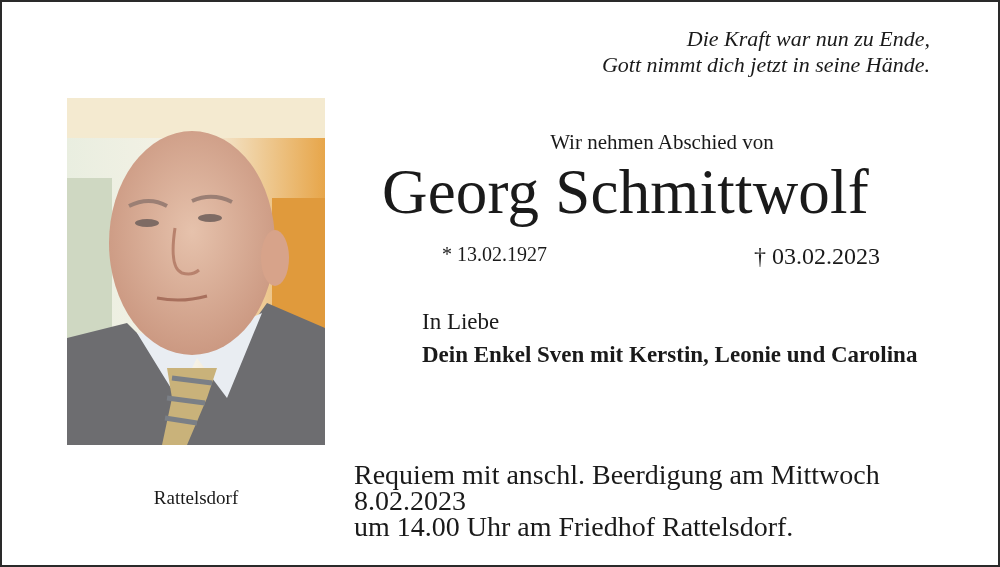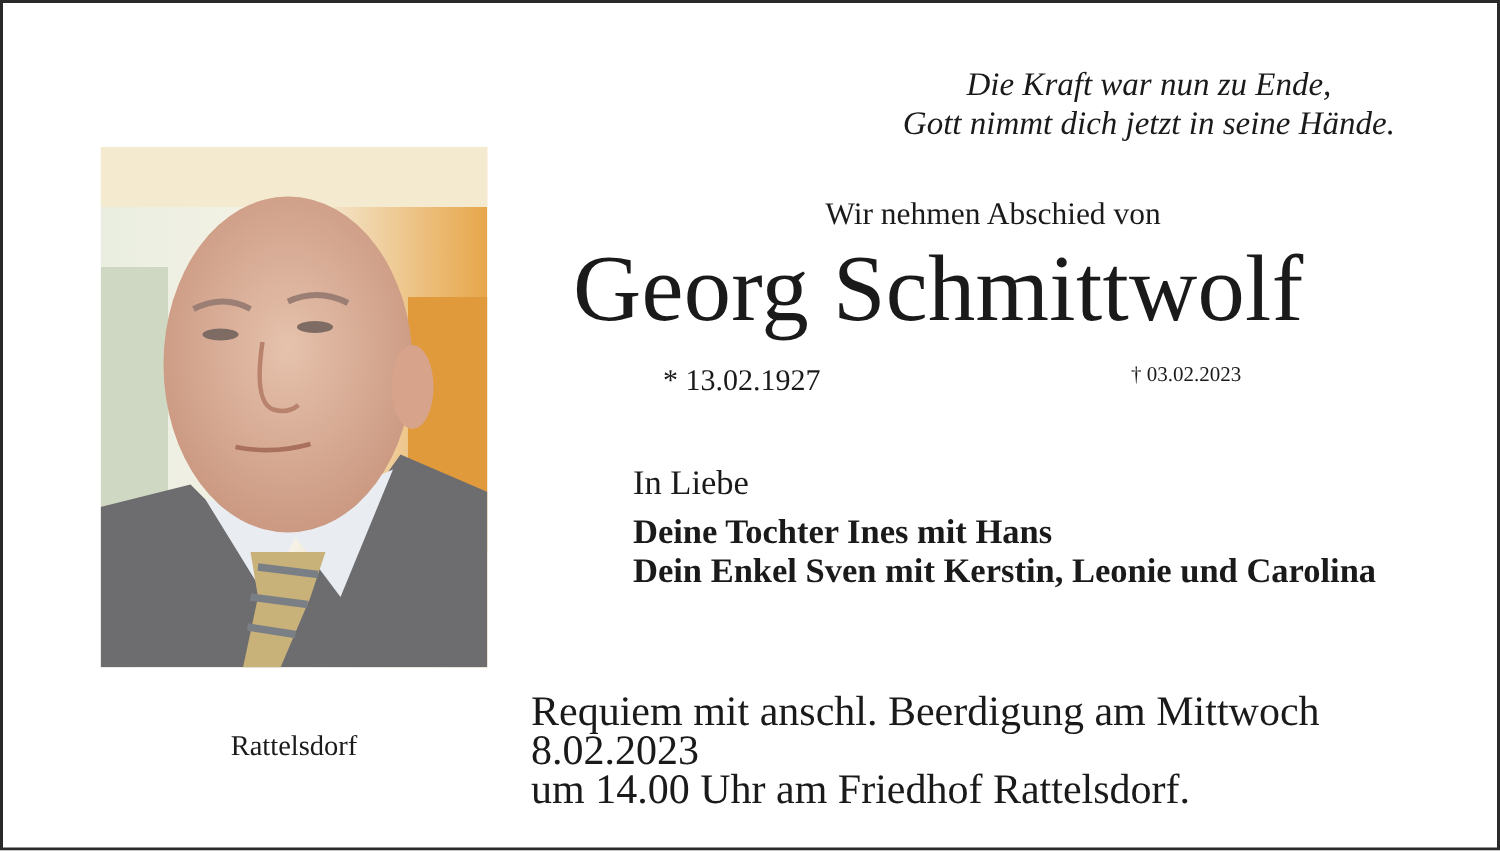--- a/index.html
+++ b/index.html
@@ -7,22 +7,22 @@
   .card {
     position: relative;
     width: 1000px; height: 567px;
     box-sizing: border-box;
     border: 2px solid #2a2a2a;
     background: #ffffff;
     font-family: "Liberation Serif", "DejaVu Serif", serif;
     color: #1a1a1a;
   }
   .motto {
-    position: absolute; right: 68px; top: 41px;
-    text-align: center; font-style: italic;
+    position: absolute; right: 68px; top: 24px;
+    text-align: right; font-style: italic;
     font-size: 22px; line-height: 26px;
   }
   .photo {
     position: absolute; left: 65px; top: 96px;
     width: 258px; height: 347px; overflow: hidden;
   }
   .photo svg { display: block; }
   .place {
     position: absolute; left: 65px; width: 258px; top: 460px;
     text-align: center; font-size: 19px; margin-top: 25px;
@@ -30,21 +30,21 @@
   .intro {
     position: absolute; left: 380px; width: 560px; top: 128px;
     text-align: center; font-size: 21px;
   }
   .name {
     position: absolute; left: 380px; width: 560px; top: 150px;
     font-size: 63px; line-height: 80px;
     letter-spacing: 0.2px;
   }
   .born { position: absolute; left: 440px; top: 241px; font-size: 20px; }
-  .died { position: absolute; left: 752px; top: 241px; font-size: 14px; text-align: right; }
+  .died { position: absolute; left: 752px; top: 241px; font-size: 24px; text-align: right; }
   .mourners { position: absolute; left: 420px; top: 307px; font-size: 23px; line-height: 26px; }
   .mourners .bold { font-weight: bold; }
   .funeral {
     position: absolute; left: 352px; width: 600px; top: 460px;
     font-size: 28px; line-height: 26px;
   }
 </style>
 </head>
 <body>
 
@@ -96,21 +96,20 @@
   <div class="place">Rattelsdorf</div>
 
   <div class="intro">Wir nehmen Abschied von</div>
   <div class="name">Georg Schmittwolf</div>
 
   <div class="born">* 13.02.1927</div>
   <div class="died">† 03.02.2023</div>
 
   <div class="mourners">
     <div style="margin-bottom:7px;">In Liebe</div>
-    <div class="bold">Deine Tochter Ines mit Hans</div>
     <div class="bold">Dein Enkel Sven mit Kerstin, Leonie und Carolina</div>
   </div>
 
   <div class="funeral">
     <div>Requiem mit anschl. Beerdigung am Mittwoch 8.02.2023</div>
     <div>um 14.00 Uhr am Friedhof Rattelsdorf.</div>
   </div>
 
 </div>
 

